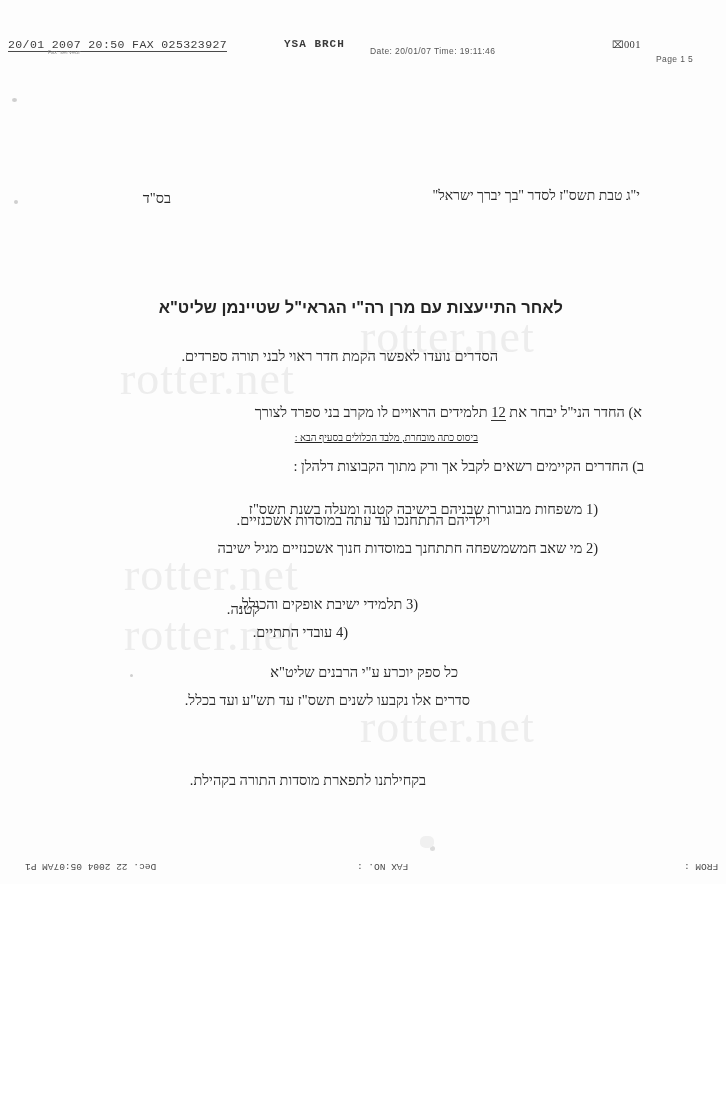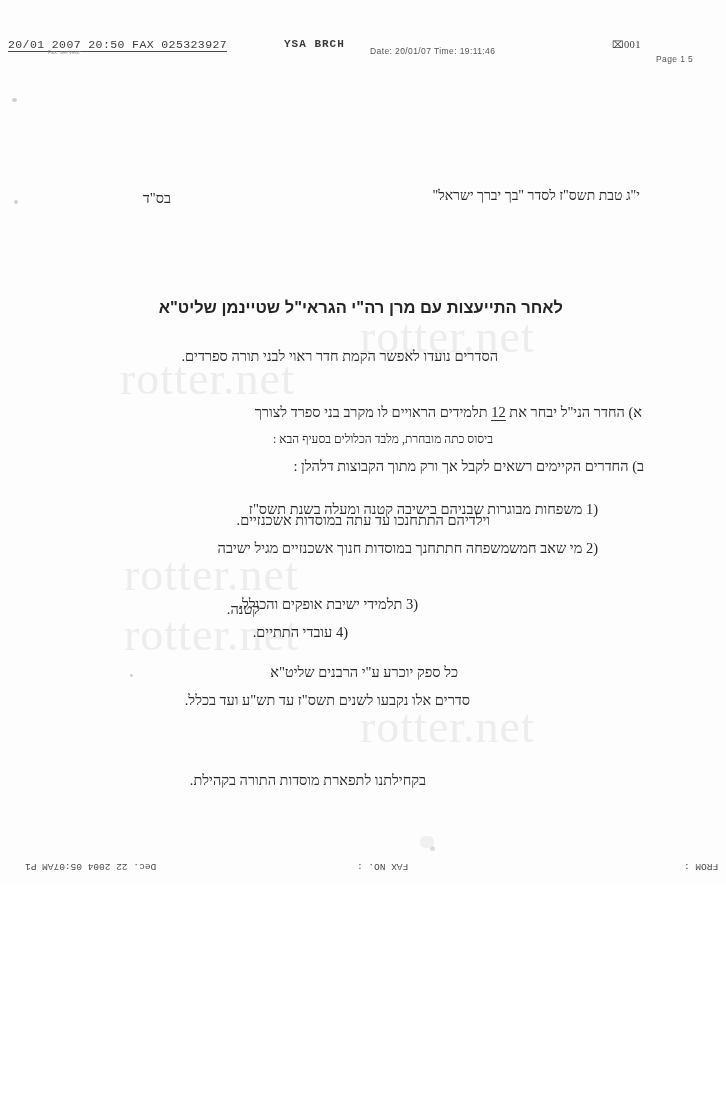--- a/index.html
+++ b/index.html
@@ -147,23 +147,24 @@
     top: 348px;
     font-size: 14.5px;
   }
 
   .item-a {
     right: 84px;
     top: 404px;
     font-size: 14.5px;
   }
   .item-a2 {
-    right: 233px;
+    right: 248px;
     top: 432px;
-    font-size: 12px;
+    font-size: 10px;
+    text-decoration: underline;
   }
   .item-b {
     right: 82px;
     top: 458px;
     font-size: 14.5px;
   }
 
   .sub1 {
     right: 128px;
     top: 501px;

